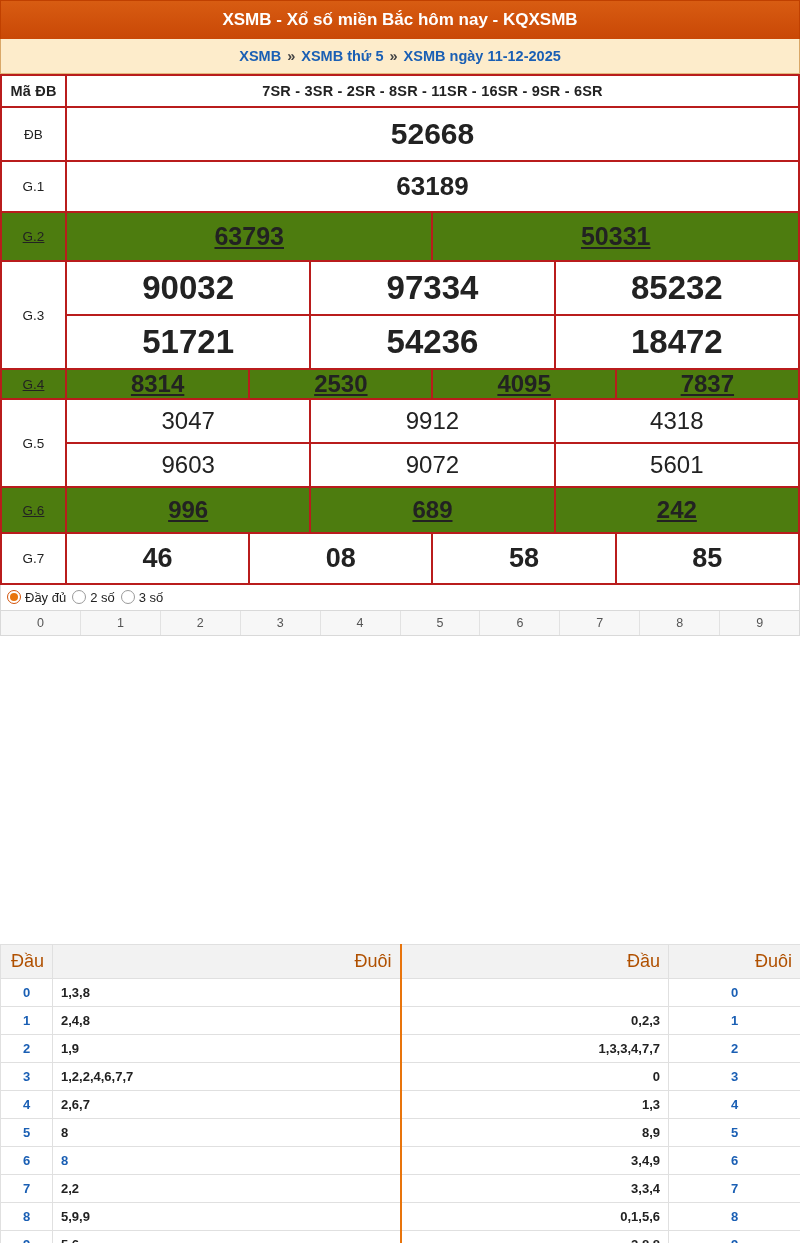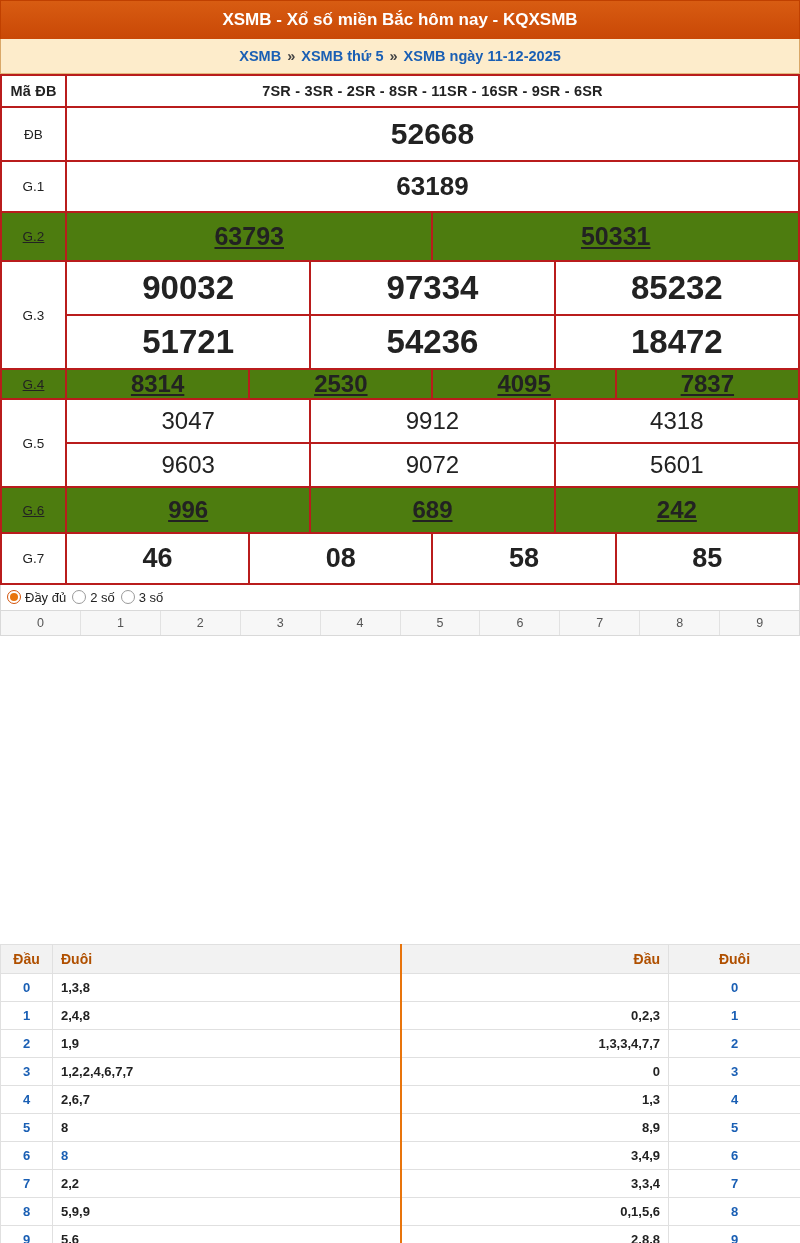--- a/index.html
+++ b/index.html
@@ -137,22 +137,23 @@
   }
   table.dd th, table.dd td {
     border: 1px solid #e0e0e0;
     font-size: 13px;
     padding: 6px 8px;
     vertical-align: middle;
   }
   table.dd thead th {
     background: #f2f2f2;
     color: #b05000;
-    font-weight: bold;
-    font-size: 14px;
+    font-weight: normal;
+    font-size: 18px;
+    text-align: right;
   }
   th.h-dau-l, td.c-dau-l { width: 52px; text-align: center; }
   th.h-duoi-l, td.c-duoi-l { width: 348px; text-align: left; }
   th.h-dau-r, td.c-dau-r { width: 268px; text-align: right; }
   th.h-duoi-r, td.c-duoi-r { width: 132px; text-align: center; }
   .keyn { color: #1a5fb4; font-weight: bold; }
   .valn { color: #222; font-weight: bold; }
   .mid-split { border-left: 2px solid #e8740c !important; }
 </style>
 </head>

